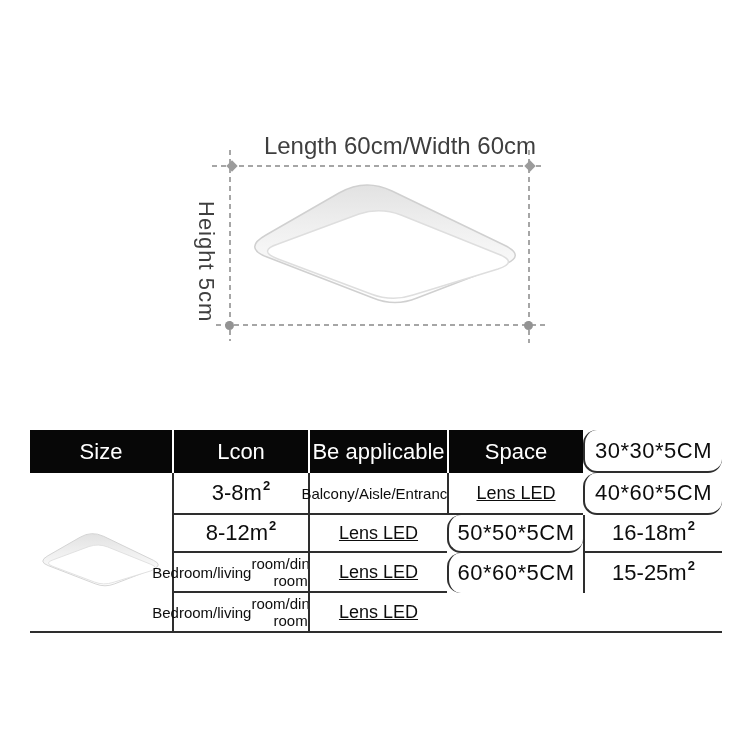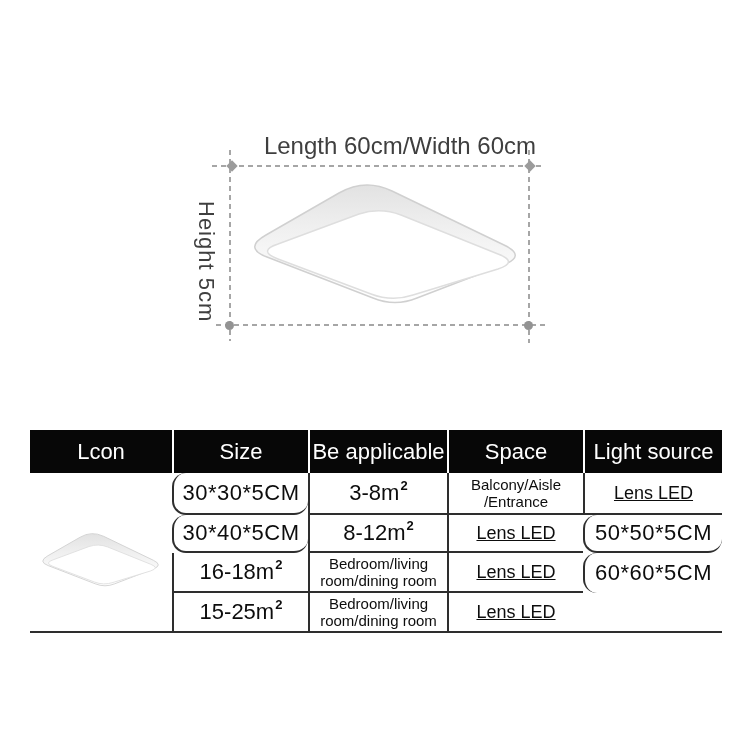--- a/index.html
+++ b/index.html
@@ -43,21 +43,21 @@
         display: flex; align-items: center; justify-content: center; white-space: nowrap; }
   .th + .th { border-left: 2px solid #ffffff; }
   .td { display: flex; align-items: center; justify-content: center;
         border-left: 2px solid #2e2e2e; color: #0d0d0d; background: #ffffff; }
   .td.rb { border-bottom: 2px solid #2e2e2e; }
   .icon-cell { grid-column: 1; grid-row: 2 / 6; border-left: none; align-items: center; }
   .icon-cell svg { display: block; margin-top: 12px; }
   .c-size  { font-size: 22px; letter-spacing: 0.5px; border-radius: 14px; }
   .c-space { font-size: 22px; text-align: right; }
   .c-space .sq { font-size: 13px; font-weight: bold; position: relative; top: -8px; margin-left: 1px; }
-  .c-appl  { flex-direction: column; font-size: 15px; line-height: 17px; text-align: center; }
+  .c-appl  { font-size: 15px; line-height: 17px; text-align: center; }
   .c-light { font-size: 18px; text-decoration: underline; }
 </style>
 </head>
 <body>
 
 <div class="page">
 
   <div>
     <div class="dash-h" id="dim-line-top"></div>
     <div class="dash-h" id="dim-line-bottom"></div>
@@ -83,33 +83,30 @@
           </linearGradient>
         </defs>
         <path d="M103 23 Q129 8 156 21 L268 75 Q291 86 267 95 L181 128 Q159 137 137 128 L31 87 Q7 78 30 65 Z" fill="url(#gLamp)" stroke="#d0d0d0" stroke-width="1.5"></path>
         <path d="M123 44 Q144 37 165 45 L262 84 Q283 92 262 99 L177 125 Q156 132 135 124 L42 89 Q21 81 42 74 Z" fill="#ffffff" stroke="#dedede" stroke-width="1.5"></path>
       </svg>
     </div>
   </div>
 
   <div class="spec-table">
     <div class="th">
-        <span>Lcon</span>
+        <span>Size</span>
       </div>
     <div class="th">
-        <span>Size</span>
+        <span>Lcon</span>
       </div>
     <div class="th">
         <span>Be applicable</span>
       </div>
     <div class="th">
         <span>Space</span>
-      </div>
-    <div class="th">
-        <span>Light source</span>
       </div>
 
     <div class="td icon-cell">
       <svg width="134" height="63" viewBox="0 0 300 142">
         <path d="M103 23 Q129 8 156 21 L268 75 Q291 86 267 95 L181 128 Q159 137 137 128 L31 87 Q7 78 30 65 Z" fill="url(#gLamp)" stroke="#d0d0d0" stroke-width="2"></path>
         <path d="M123 44 Q144 37 165 45 L262 84 Q283 92 262 99 L177 125 Q156 132 135 124 L42 89 Q21 81 42 74 Z" fill="#ffffff" stroke="#dedede" stroke-width="2"></path>
       </svg>
     </div>
 
     <div class="td c-size rb">30*30*5CM</div>
@@ -117,21 +114,21 @@
       <span>3-8</span>
         <span>m</span>
         <span class="sq">2</span>
     </div>
     <div class="td c-appl rb">
       <span>Balcony/Aisle</span>
       <span>/Entrance</span>
     </div>
     <div class="td c-light rb">Lens LED</div>
 
-    <div class="td c-size rb">30*40*5CM</div>
+    <div class="td c-size rb">40*60*5CM</div>
     <div class="td c-space rb">
       <span>8-12</span>
         <span>m</span>
         <span class="sq">2</span>
     </div>
     <div class="td c-light rb">Lens LED</div>
 
     <div class="td c-size rb">50*50*5CM</div>
     <div class="td c-space rb">
       <span>16-18</span>

